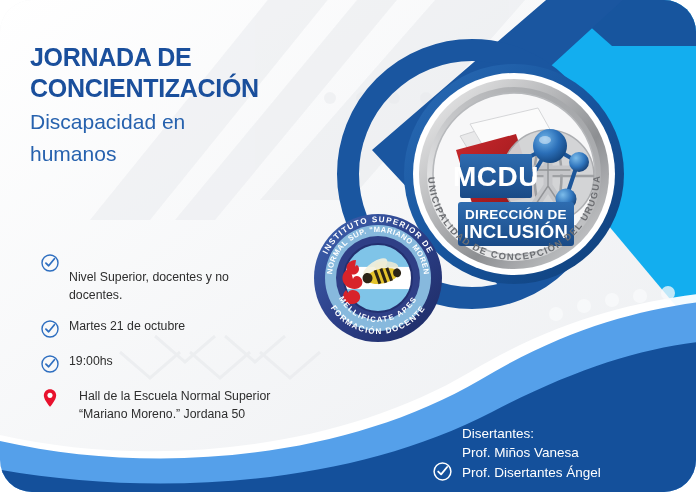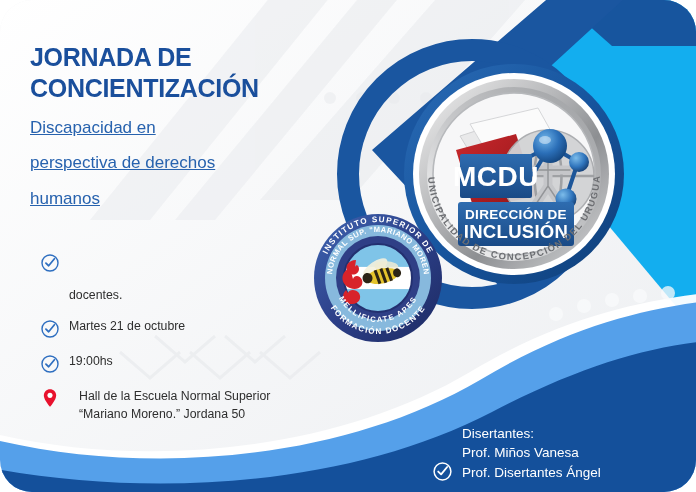--- a/index.html
+++ b/index.html
@@ -34,26 +34,25 @@
   }
   .headline .l1,
   .headline .l2 {
     font-size: 25px;
     font-weight: bold;
     color: #1a4f9c;
     letter-spacing: -0.3px;
     line-height: 1.22;
   }
   .headline .sub {
-    font-size: 17px;
+    font-size: 21px;
     font-weight: normal;
     color: #2762ae;
     line-height: 1.25;
-    margin-top: 14px;
-    text-decoration: underline;
+    margin-top: 6px;
   }
 
   
   .bullets {
     position: absolute;
     left: 40px;
     top: 252px;
     width: 300px;
   }
   .bullet {
@@ -220,36 +219,35 @@
         <circle cx="640" cy="296" r="7"></circle>
         <circle cx="668" cy="293" r="7"></circle>
       </g>
     </g>
   </svg>
 
   <div class="headline">
     <div class="l1">JORNADA DE</div>
     <div class="l2">CONCIENTIZACIÓN</div>
     <div class="sub">Discapacidad en</div>
-    <div class="sub">perspectiva de derechos</div>
     <div class="sub">humanos</div>
   </div>
 
   <div class="bullets">
 
     <div class="bullet">
       <span class="ic">
         <svg viewBox="0 0 24 24" width="20" height="20">
           <circle cx="12" cy="12" r="9.6" fill="none" stroke="#2f6fc0" stroke-width="1.7"></circle>
           <path d="M7.1 12.1 L10.4 15.3 L17.3 6.9" fill="none" stroke="#2f6fc0" stroke-width="2.1" stroke-linecap="round" stroke-linejoin="round"></path>
         </svg>
       </span>
       <span class="txt">
         <br>
-        <br>
+        <span>Nivel Superior, docentes y no</span><br>
         <span>docentes.</span>
       </span>
     </div>
 
     <div class="bullet">
       <span class="ic">
         <svg viewBox="0 0 24 24" width="20" height="20">
           <circle cx="12" cy="12" r="9.6" fill="none" stroke="#2f6fc0" stroke-width="1.7"></circle>
           <path d="M7.1 12.1 L10.4 15.3 L17.3 6.9" fill="none" stroke="#2f6fc0" stroke-width="2.1" stroke-linecap="round" stroke-linejoin="round"></path>
         </svg>

